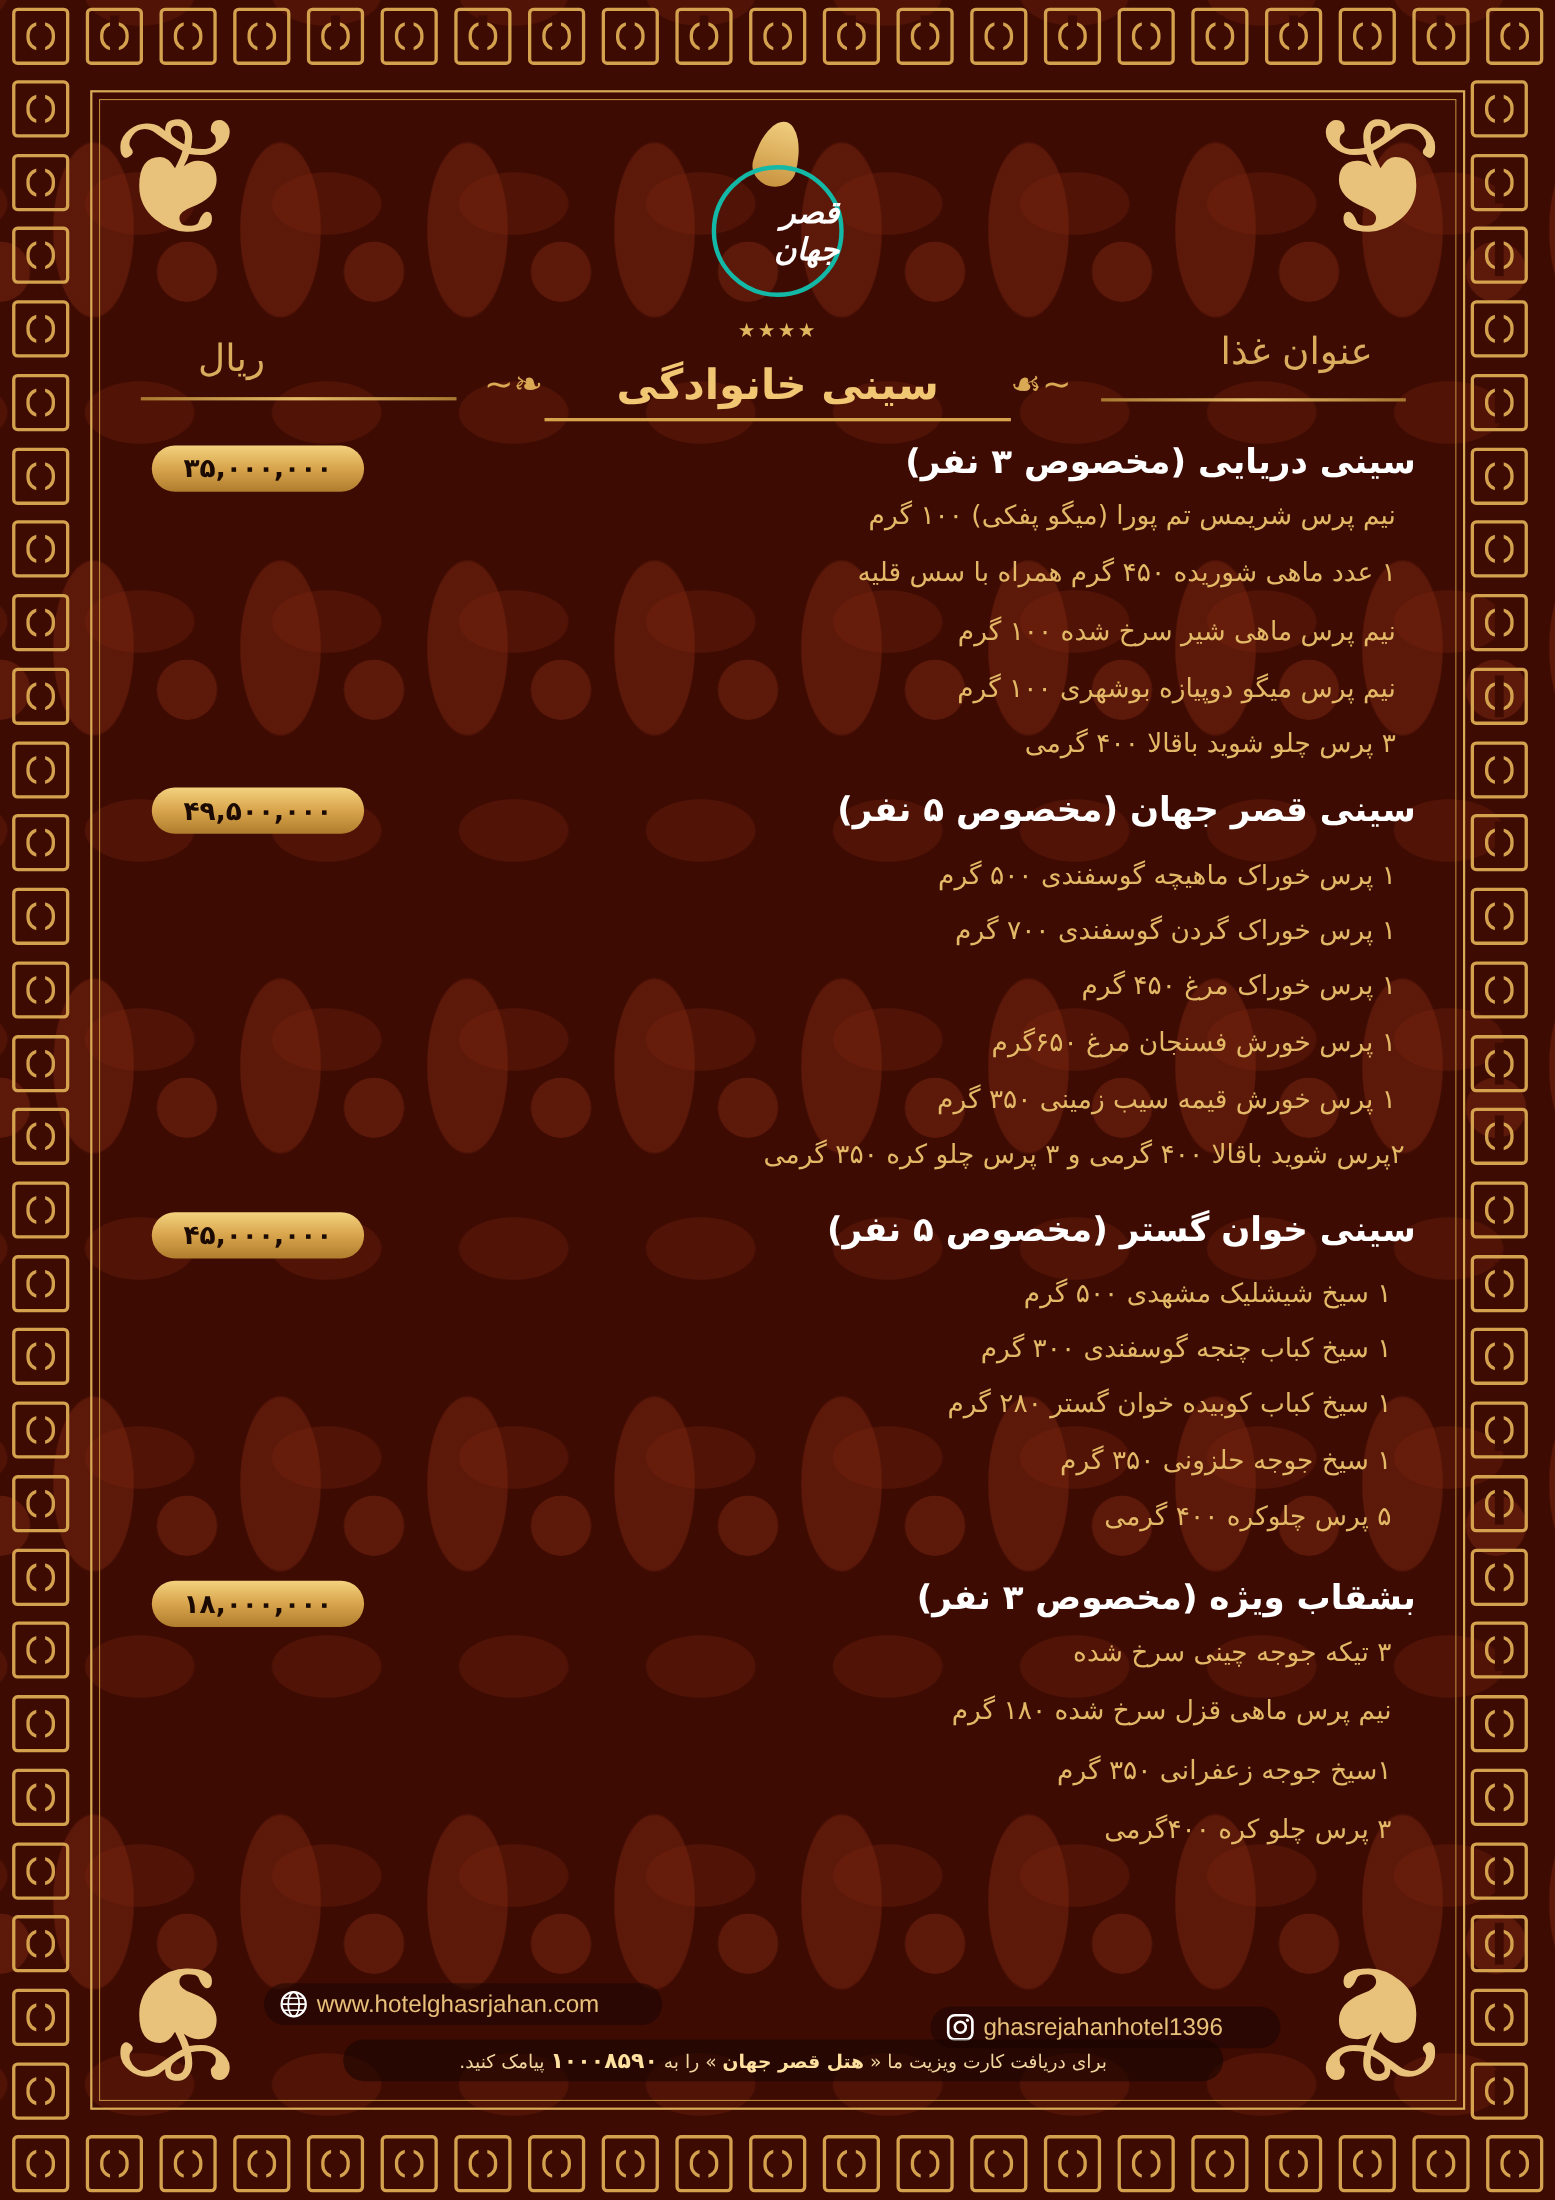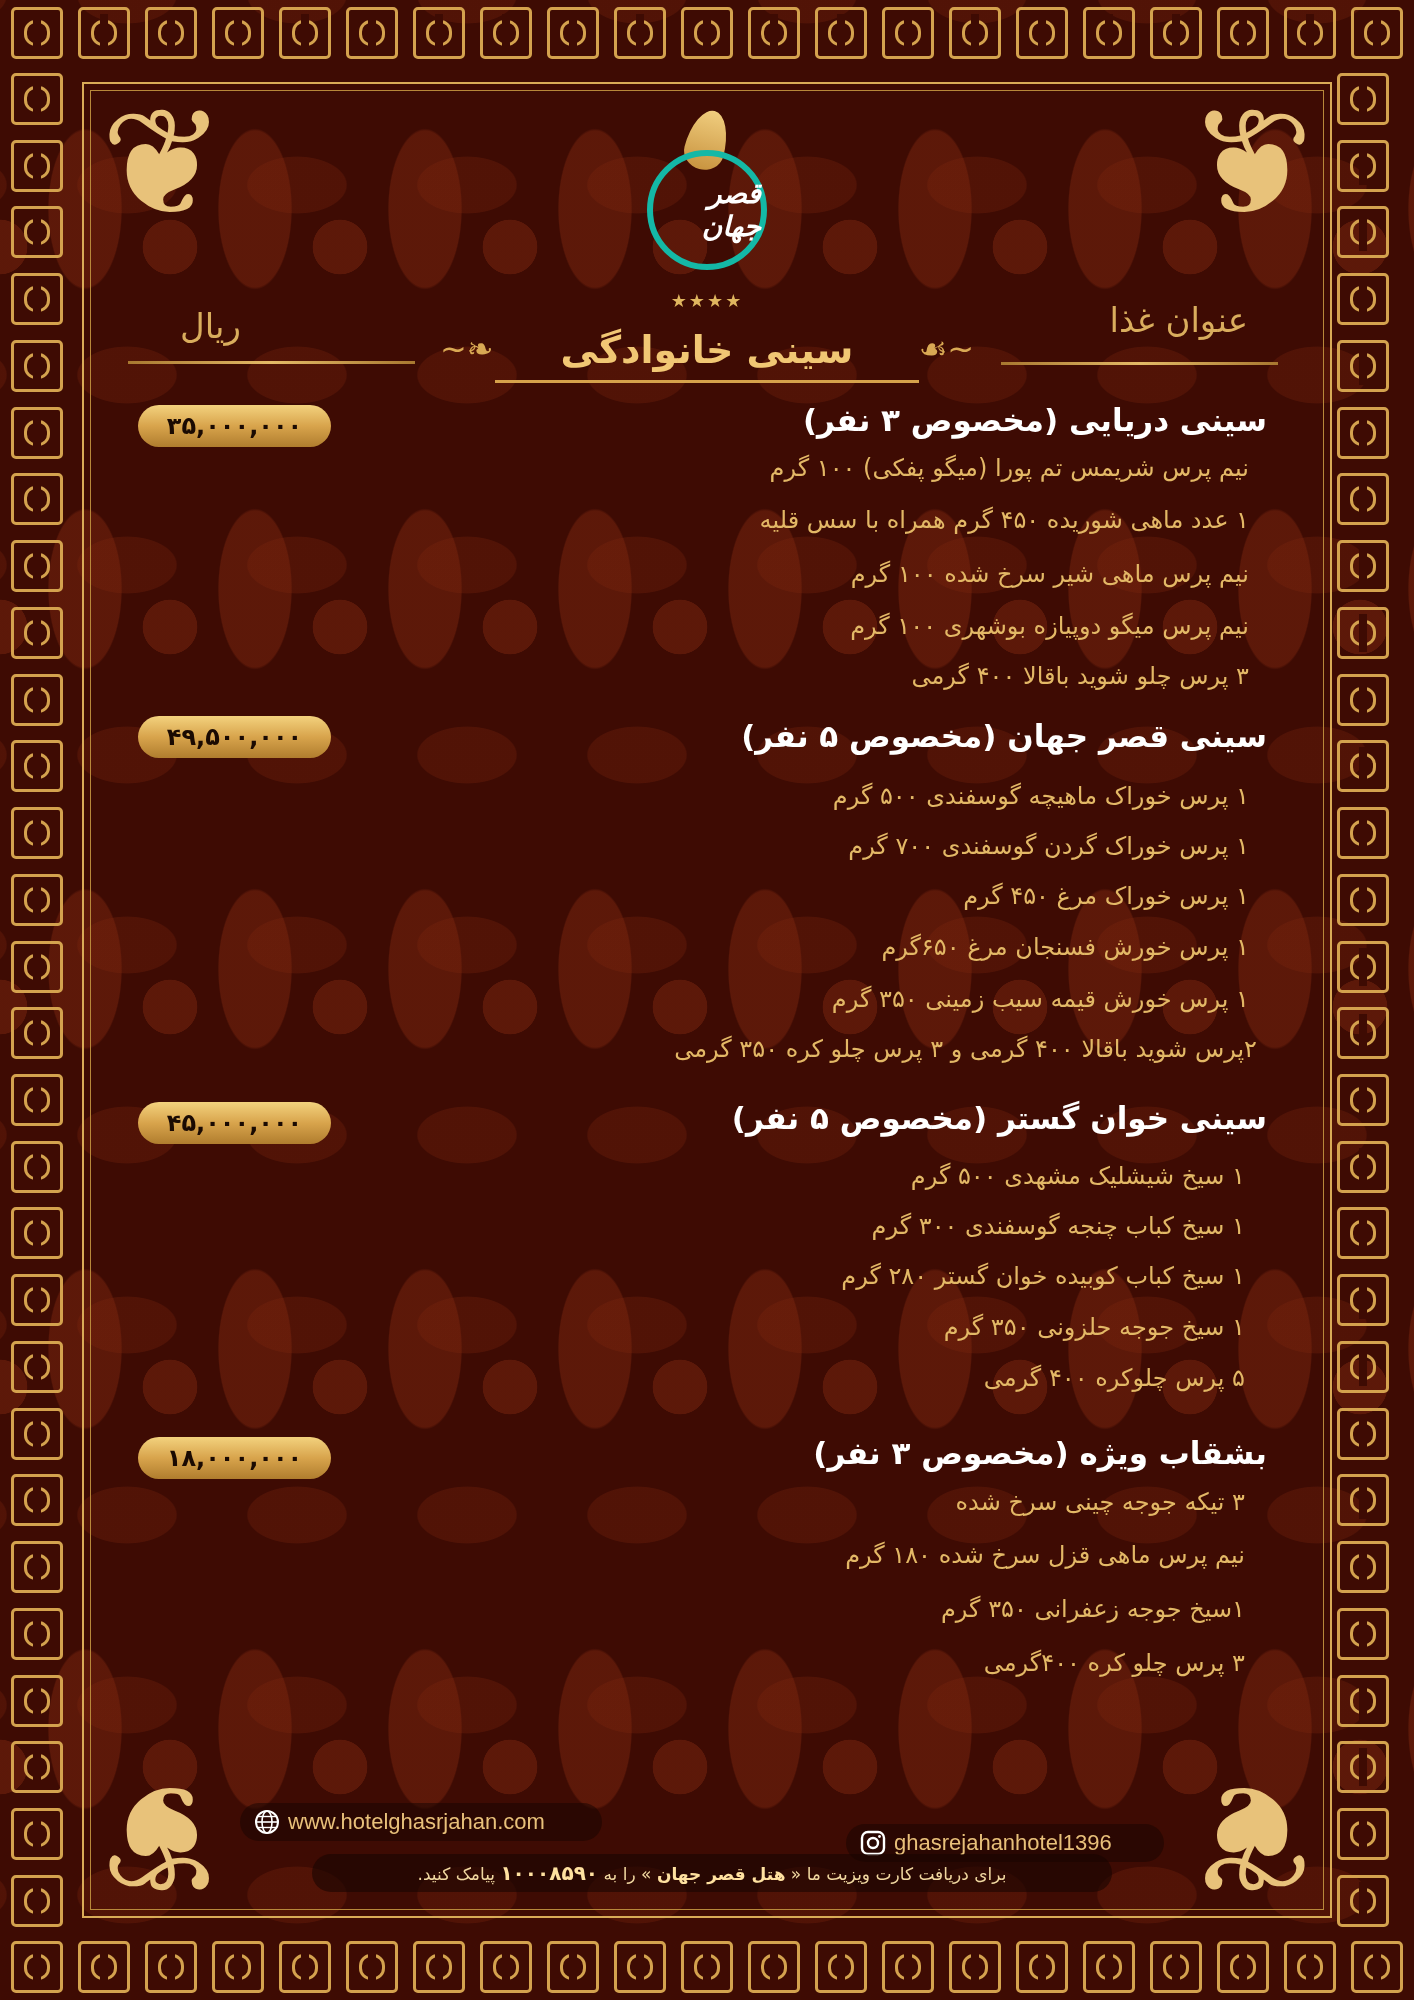--- a/index.html
+++ b/index.html
@@ -57,21 +57,21 @@
   .corner.tl { left:78px; top:78px; }
   .corner.tr { right:78px; top:78px; transform:scaleX(-1); }
   .corner.bl { left:78px; bottom:78px; transform:scaleY(-1); }
   .corner.br { right:78px; bottom:78px; transform:scale(-1,-1); }
 
   .logo {
     position:absolute; left:647px; top:110px; width:120px; height:190px;
   }
   .logo-vase {
     position:absolute; left:0; top:40px; width:120px; height:120px; border-radius:50%;
-    border:6px solid #14b8a6; box-sizing:border-box;
+    border:4px solid #14b8a6; box-sizing:border-box;
     display:flex; align-items:center; justify-content:center;
     color:#fff; font-size:34px; font-weight:bold; font-style:italic;
   }
   .logo-flame {
     position:absolute; left:40px; top:0; width:40px; height:60px;
     background:linear-gradient(#f0cd7e, #c99440);
     border-radius:50% 50% 50% 50% / 70% 70% 30% 30%;
     transform:rotate(15deg);
   }
   .logo-stars {
@@ -97,21 +97,21 @@
 
   .col-head {
     position:absolute; color:#d9ad5d; font-size:34px; direction:rtl;
   }
   .col-head.food { right:166px; top:300px; }
   .col-head.price { left:180px; top:306px; }
   .head-rule { position:absolute; height:3px; background:linear-gradient(90deg,#a87830,#e4ba67,#a87830); }
   .head-rule.left { left:128px; top:361px; width:287px; }
   .head-rule.right { left:1001px; top:362px; width:277px; }
 
-  .section { position:absolute; right:147px; direction:rtl; text-align:right; }
+  .section { position:absolute; right:127px; direction:rtl; text-align:right; }
   .section-title {
     color:#ffffff; font-size:31px; font-weight:bold; line-height:46px; white-space:nowrap;
   }
   .item {
     color:#e3b866; font-size:24px; font-weight:normal; white-space:nowrap;
     padding-right:18px;
   }
   .price-pill {
     position:absolute; left:138px; width:193px; height:42px; border-radius:21px;
     background:linear-gradient(180deg,#f3d27e 0%,#d8a44c 50%,#b07d2e 100%);

